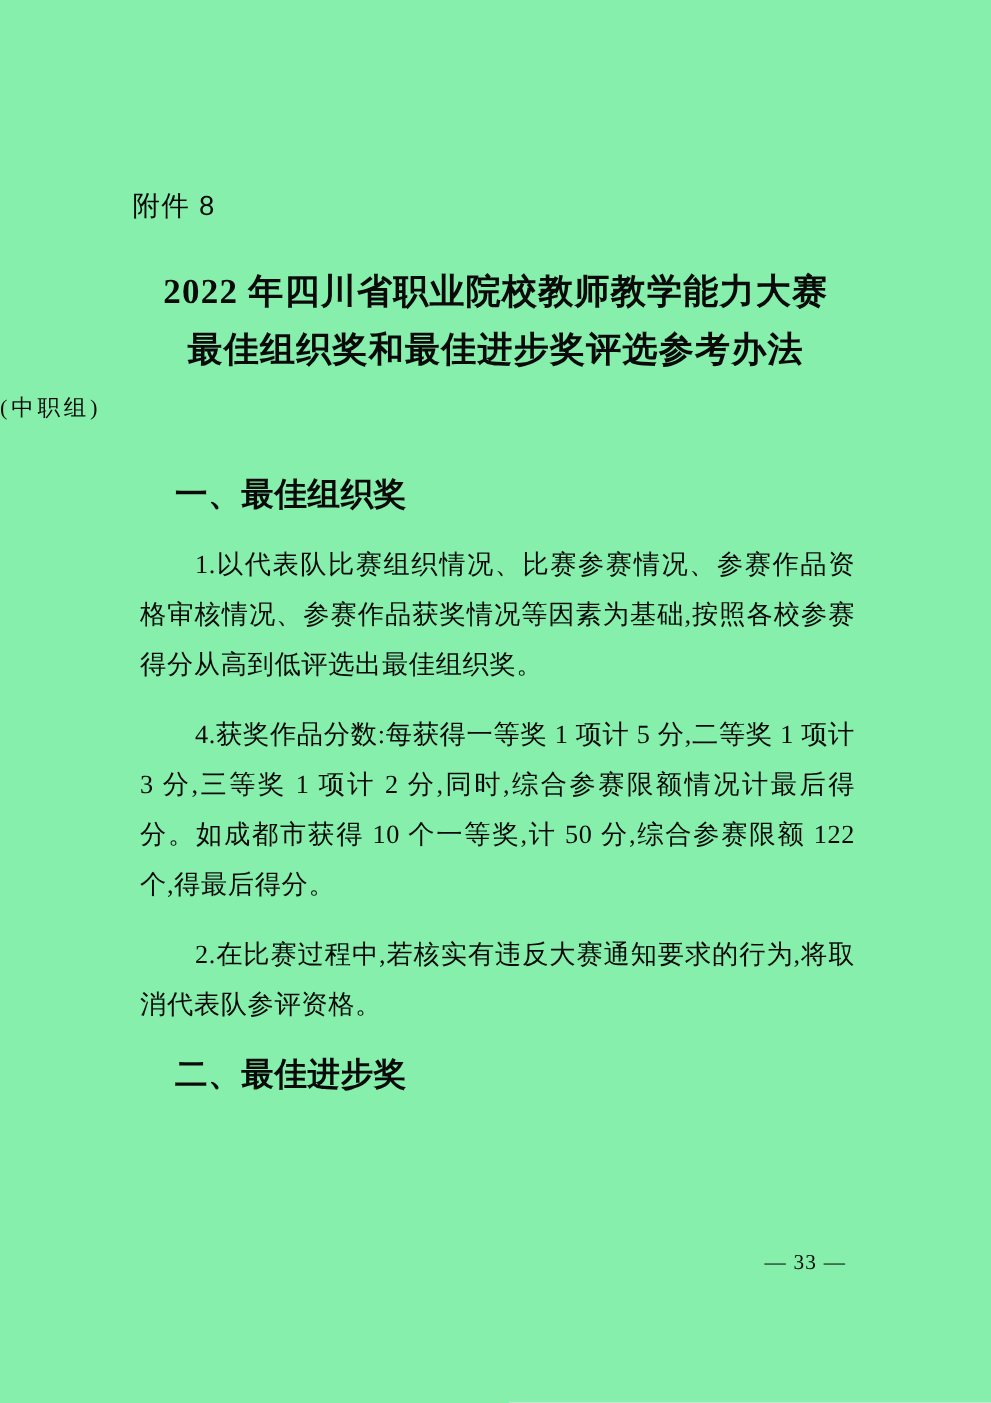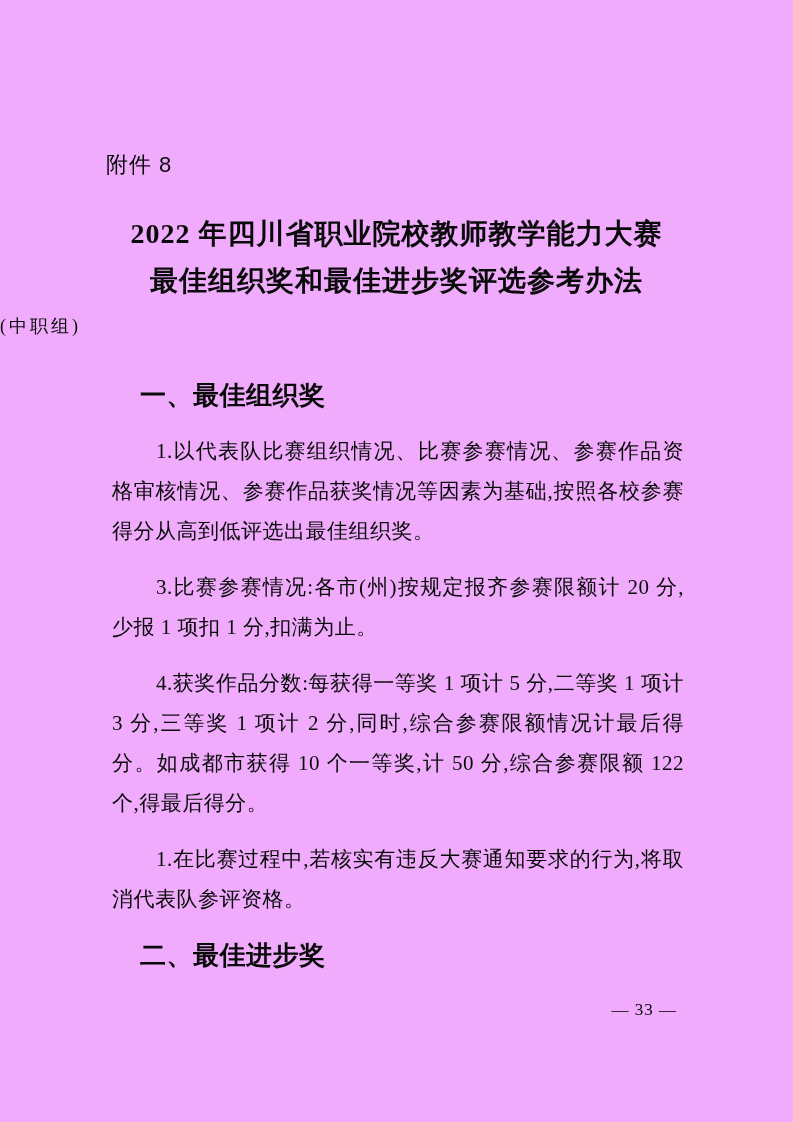--- a/index.html
+++ b/index.html
@@ -4,21 +4,21 @@
 <style>
   html, body {
     margin: 0;
     padding: 0;
     background: #e8e8e8;
   }
   .page {
     position: relative;
     width: 793px;
     height: 1122px;
-    background: #f0abfc;
+    background: #86efac;
     overflow: hidden;
     font-family: "Liberation Serif", serif;
     color: #0a0a0a;
   }
   .attachment {
     position: absolute;
     left: 106px;
     top: 150px;
     font-family: "Liberation Sans", sans-serif;
     font-size: 22px;
@@ -88,21 +88,20 @@
   <div class="doc-title">
     <span class="title-line">2022 年四川省职业院校教师教学能力大赛</span>
     <span class="title-line">最佳组织奖和最佳进步奖评选参考办法</span>
   </div>
 
   <div class="subtitle">(中职组)</div>
 
   <div class="content">
     <h4 class="section-heading">一、最佳组织奖</h4>
     <p>1.以代表队比赛组织情况、比赛参赛情况、参赛作品资格审核情况、参赛作品获奖情况等因素为基础,按照各校参赛得分从高到低评选出最佳组织奖。</p>
-    <p>3.比赛参赛情况:各市(州)按规定报齐参赛限额计 20 分,少报 1 项扣 1 分,扣满为止。</p>
     <p>4.获奖作品分数:每获得一等奖 1 项计 5 分,二等奖 1 项计 3 分,三等奖 1 项计 2 分,同时,综合参赛限额情况计最后得分。如成都市获得 10 个一等奖,计 50 分,综合参赛限额 122 个,得最后得分。</p>
-    <p>1.在比赛过程中,若核实有违反大赛通知要求的行为,将取消代表队参评资格。</p>
+    <p>2.在比赛过程中,若核实有违反大赛通知要求的行为,将取消代表队参评资格。</p>
     <h4 class="section-heading">二、最佳进步奖</h4>
   </div>
 
   <div class="page-number">— 33 —</div>
 
 </div>
 
 </body></html>

